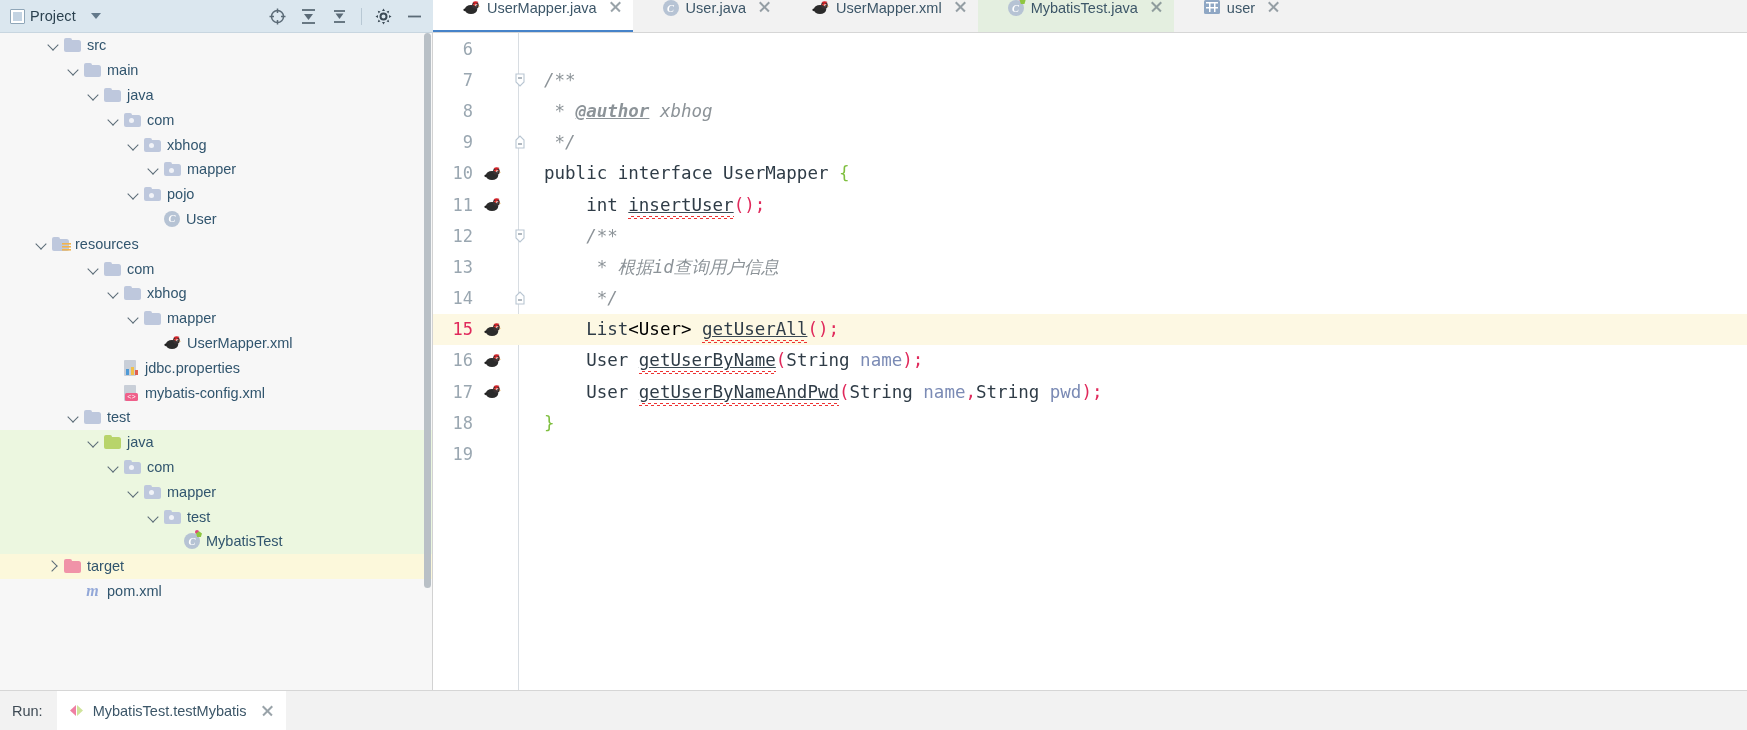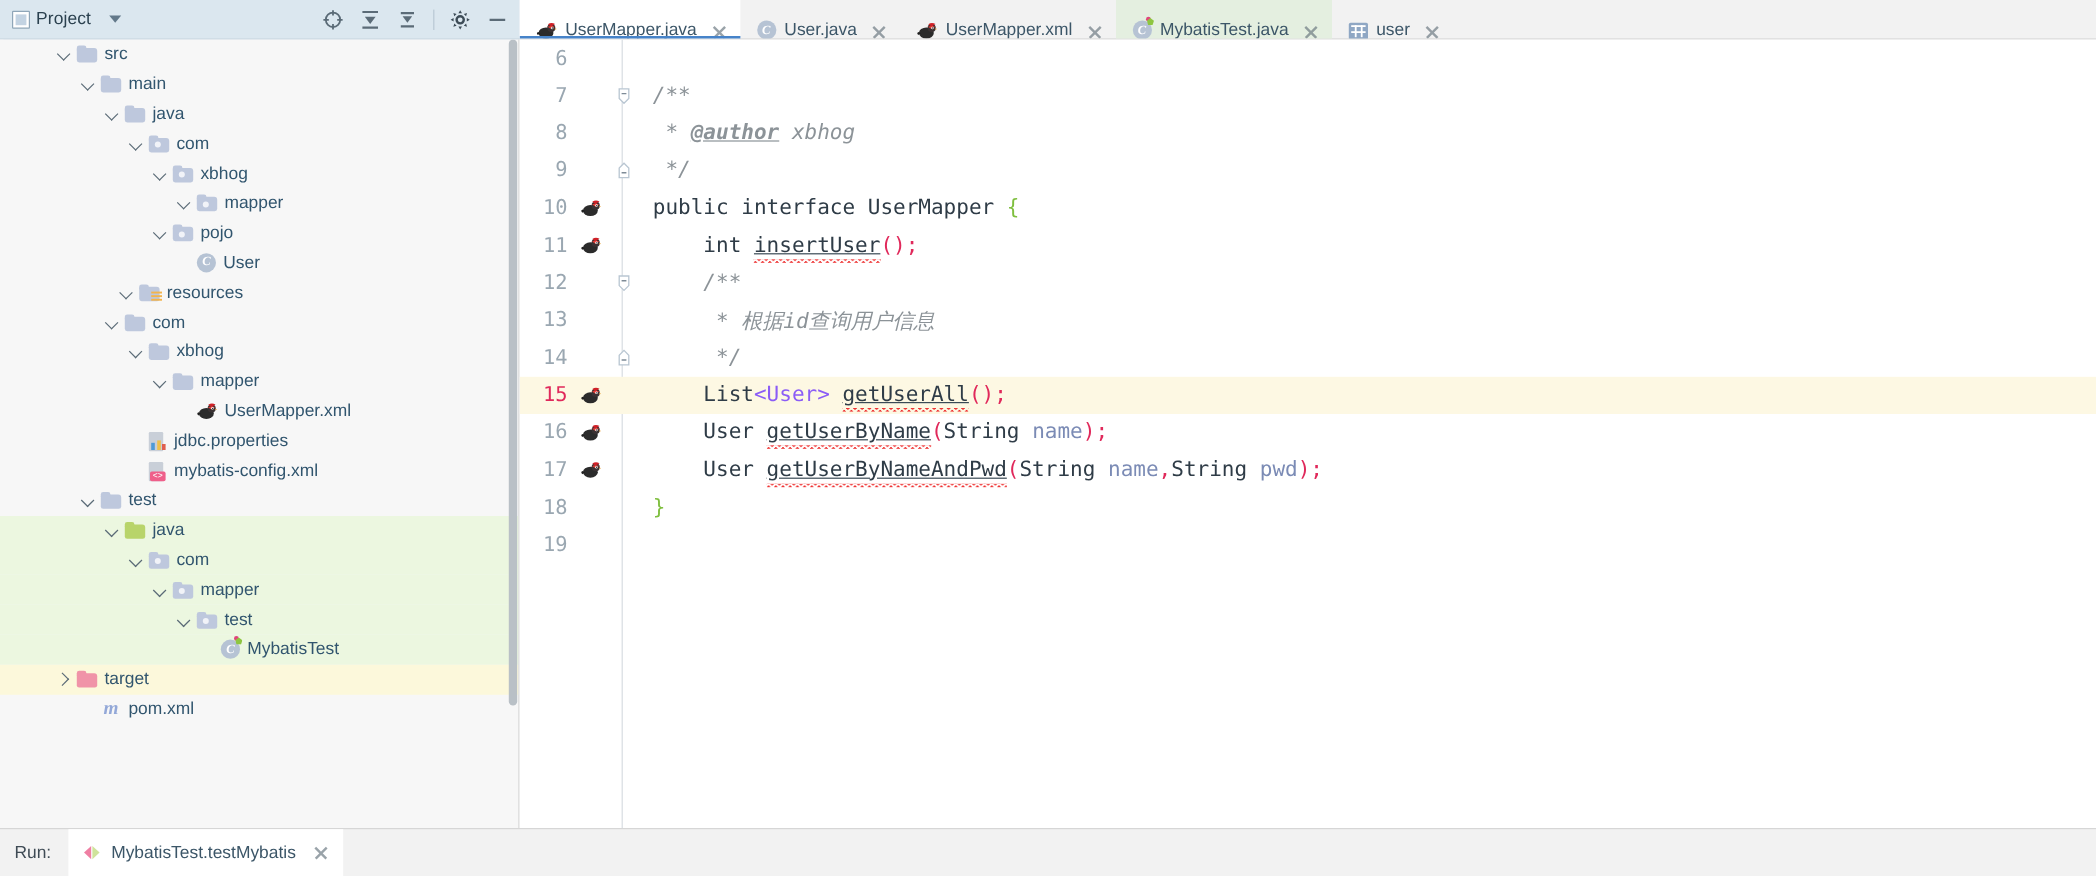--- a/index.html
+++ b/index.html
@@ -45,22 +45,22 @@
   .tool-sep { width: 1px; height: 17px; background: #b8c8d4; }
 
   
   .tabbar {
     flex: 1 1 auto; background: #f2f2f2;
     display: flex; align-items: stretch;
     border-bottom: 1px solid #d6d6d6;
     overflow: hidden;
   }
   .tab {
-    display: flex; align-items: flex-end; gap: 7px;
-    padding: 0 11px 0 14px; height: 33px;
+    display: flex; align-items: flex-start; gap: 7px;
+    padding: 0 11px 0 30px; height: 33px;
     font-size: 14.5px; color: #3c5668; white-space: nowrap;
     position: relative; background: transparent;
   }
   .tab.active { background: #ffffff; }
   .tab.active::after {
     content: ""; position: absolute; left: 0; right: 0; bottom: 0;
     height: 3px; background: #4683c9;
   }
   .tab.tinted { background: #e4efe0; }
   .tab-x {
@@ -217,21 +217,21 @@
   .indent-guide {
     position: absolute; left: 85px; top: 0; width: 1px; bottom: 0; background: #d8dde2;
   }
 
   
   .kw      { color: #2f3c47; }
   .cmt     { color: #8c9398; font-style: italic; }
   .cmt b   { font-weight: bold; text-decoration: underline; font-style: italic; }
   .punct-r { color: #e0295b; }
   .brace-g { color: #7fbf3f; }
-  .gen     { color: #8b5cf6; }
+  .gen     { color: #000000; }
   .param   { color: #7b8bb5; }
   .mname   { position: relative; text-decoration: underline; text-decoration-color: #3a4a55; text-align: center; }
   .mname::after {
     content: ""; position: absolute; left: 0; right: 0; bottom: -4px; height: 3px;
     background-image: radial-gradient(circle at 1.5px 3px, #e33 1.2px, transparent 1.4px),
                       radial-gradient(circle at 4.5px 0px, #e33 1.2px, transparent 1.4px);
     background-size: 6px 4px; background-repeat: repeat-x;
   }
 
   
@@ -393,21 +393,21 @@
             <span class="fldr pkg">
               <i></i>
             </span>
             <span class="t-label">pojo</span>
           </div>
           <div class="tree-row" style="padding-left: 148px;">
             <span class="arrow none"></span>
             <span class="ico ico-class">C</span>
             <span class="t-label">User</span>
           </div>
-          <div class="tree-row" style="padding-left: 100px;">
+          <div class="tree-row" style="padding-left: 36px;">
             <span class="arrow open"></span>
             <span class="fldr res">
               <b></b>
             </span>
             <span class="t-label">resources</span>
           </div>
           <div class="tree-row" style="padding-left: 88px;">
             <span class="arrow open"></span>
             <span class="fldr"></span>
             <span class="t-label">com</span>

